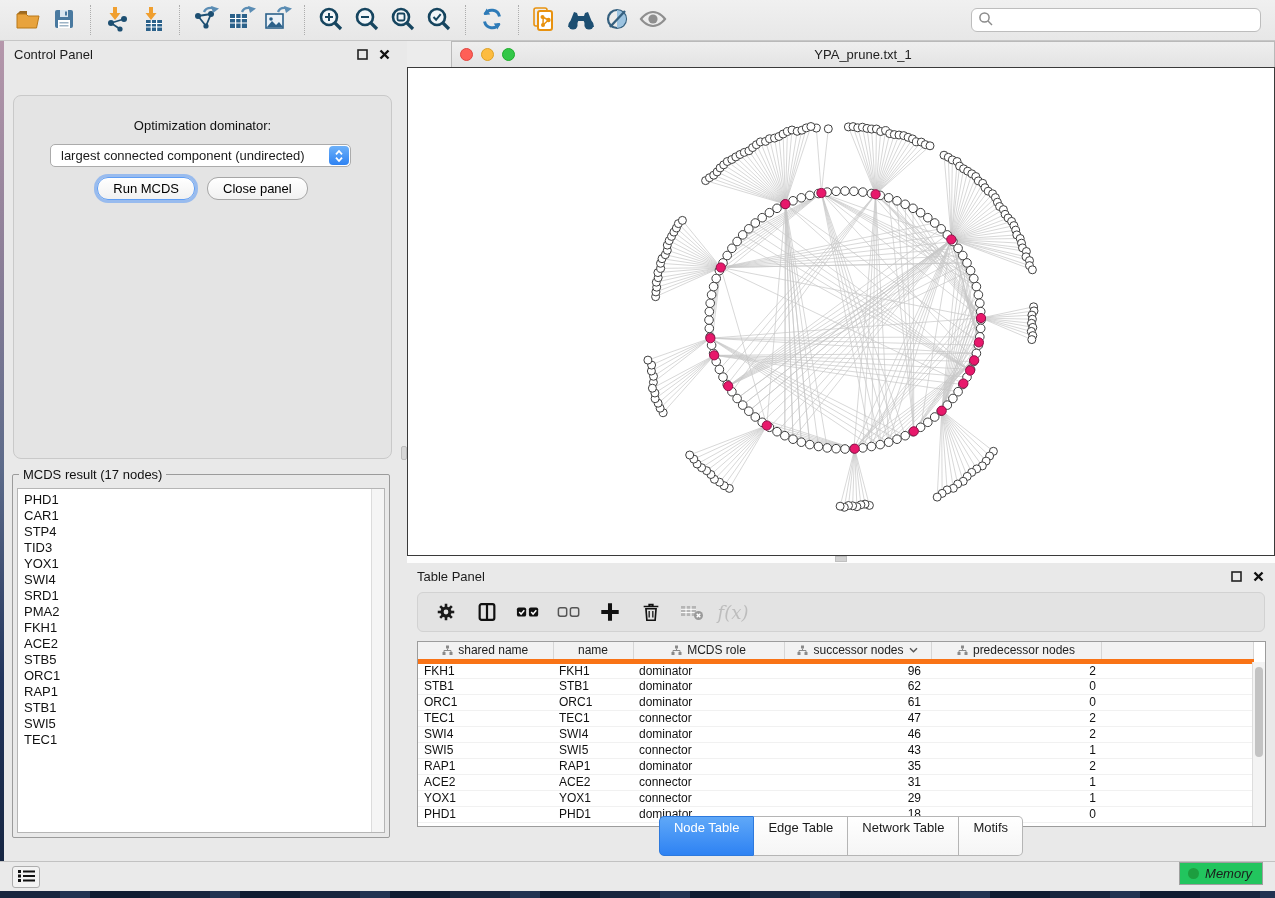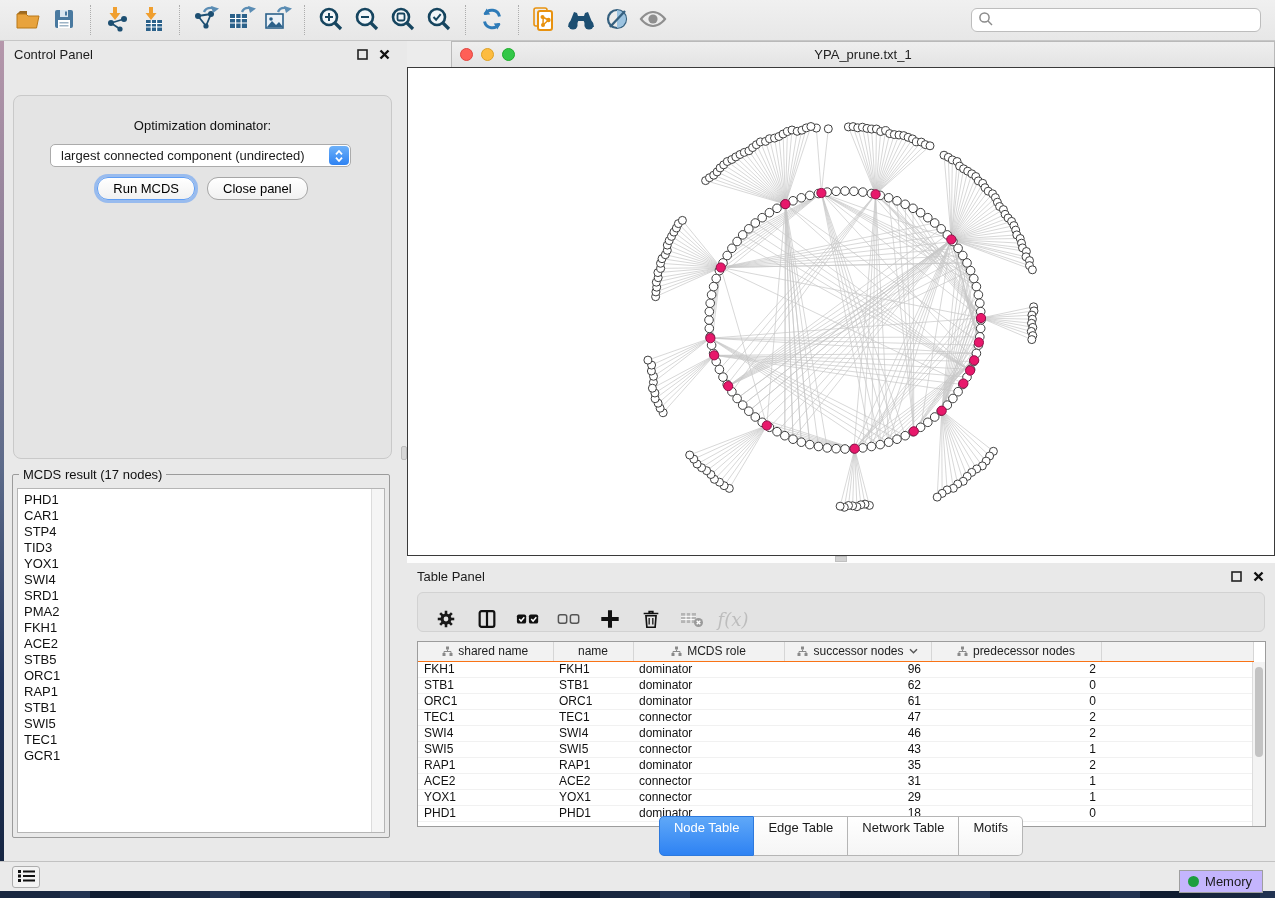--- a/index.html
+++ b/index.html
@@ -69,49 +69,49 @@
   .net-title { position:absolute; left:0; right:0; text-align:center; font-size:13px; color:#222; }
   .net-canvas { position:absolute; left:0; right:0; top:26px; bottom:0; background:#fff; border:1px solid #3a3a3a; overflow:hidden; }
 
   
   .hsplit { position:absolute; left:407px; top:556px; width:868px; height:7px; background:#fdfdfd; }
   .hsplit .hgrip { position:absolute; left:428px; top:0; width:12px; height:6px; background:#d2d2d2; border:1px solid #c0c0c0; }
 
   
   .table-panel { position:absolute; left:407px; top:563px; width:868px; height:298px; background:#e9e9e9; }
   .tp-toolbar { position:absolute; left:10px; right:10px; top:29px; height:40px; background:#e3e3e3;
-                border:1px solid #d2d2d2; border-radius:6px; display:flex; align-items:flex-end; gap:17px; padding-left:16px; }
+                border:1px solid #d2d2d2; border-radius:6px; display:flex; align-items:center; gap:17px; padding-left:16px; }
   .tp-icon { width:24px; height:24px; display:flex; align-items:center; justify-content:center; cursor:pointer; }
   .tp-icon.disabled { cursor:default; }
   .fx-label { font-family:"DejaVu Serif", serif; font-style:italic; font-size:18px; color:#bdbdbd; }
 
   .tbl-wrap { position:absolute; left:10px; right:9px; top:78px; height:186px; background:#fff; border:1px solid #9c9c9c; overflow:hidden; }
   table.node-table { border-collapse:collapse; table-layout:fixed; width:836px; }
-  table.node-table th { height:19px; background:#f2f2f2; border-right:1px solid #d6d6d6; border-bottom:1px solid #f97316;
+  table.node-table th { height:19px; background:#f2f2f2; border-right:1px solid #d6d6d6; border-bottom:5px solid #f97316;
         font-weight:normal; font-size:12px; color:#222; padding:0; }
   .th-inner { display:flex; align-items:center; justify-content:center; gap:5px; }
   table.node-table td { height:16px; font-size:12px; color:#111; padding:0 0 0 6px; border-bottom:1px solid #f1f1f1; white-space:nowrap; }
   table.node-table td.num { text-align:right; padding:0 10px 0 0; }
   table.node-table td.num2 { text-align:right; padding:0 5px 0 0; }
   .tbl-scroll { position:absolute; right:0; top:20px; bottom:0; width:13px; background:#f3f3f3; border-left:1px solid #ddd; }
   .tbl-thumb { position:absolute; left:2px; right:2px; top:5px; height:90px; background:#c3c3c3; border-radius:5px; }
 
   .bottom-tabs { position:absolute; left:0; right:0; bottom:5px; display:flex; justify-content:center; }
   .btab { height:40px; line-height:21px; padding:0 14px; background:linear-gradient(#ffffff,#f5f5f5); border:1px solid #b5b5b5;
           border-left:none; font-size:13px; cursor:pointer; }
   .btab:first-child { border-left:1px solid #b5b5b5; border-radius:5px 0 0 5px; }
   .btab:last-child { border-radius:0 5px 5px 0; }
   .btab.sel { background:linear-gradient(#5fa8f8,#2e82f3); color:#fff; border-color:#2d79dd; }
 
   
   .status-bar { position:absolute; left:0; top:861px; width:1275px; height:30px; background:#eaeaea; border-top:1px solid #c2c2c2; }
   .hist-btn { position:absolute; left:12px; top:4px; width:28px; height:22px; background:#f3f3f3; border:1px solid #adadad;
               border-radius:3px; display:flex; align-items:center; justify-content:center; cursor:pointer; }
-  .memory-btn { position:absolute; right:12px; top:8px; height:23px; padding:0 10px 0 8px; background:#c4b5fd; border:1px solid #9f9f9f;
-              display:flex; align-items:center; gap:6px; font-size:13px; cursor:pointer; }
+  .memory-btn { position:absolute; right:12px; top:0; height:23px; padding:0 10px 0 8px; background:#22c55e; border:1px solid #9f9f9f;
+              display:flex; align-items:center; gap:6px; font-size:13px; cursor:pointer;font-style:italic; }
   .memory-dot { width:11px; height:11px; border-radius:50%; background:#1d9e3f; }
 </style>
 </head>
 <body>
 
 <div class="screen">
 
   <div class="toolbar">
     <button class="tbtn">
         <span>
@@ -318,21 +318,20 @@
             <div class="row">SRD1</div>
             <div class="row">PMA2</div>
             <div class="row">FKH1</div>
             <div class="row">ACE2</div>
             <div class="row">STB5</div>
             <div class="row">ORC1</div>
             <div class="row">RAP1</div>
             <div class="row">STB1</div>
             <div class="row">SWI5</div>
             <div class="row">TEC1</div>
-            <div class="row">GCR1</div>
           </div>
         <div class="result-scroll"></div>
       </div>
     </fieldset>
   </div>
 
   <div class="vsplit">
       <div class="grip"></div>
     </div>
 

